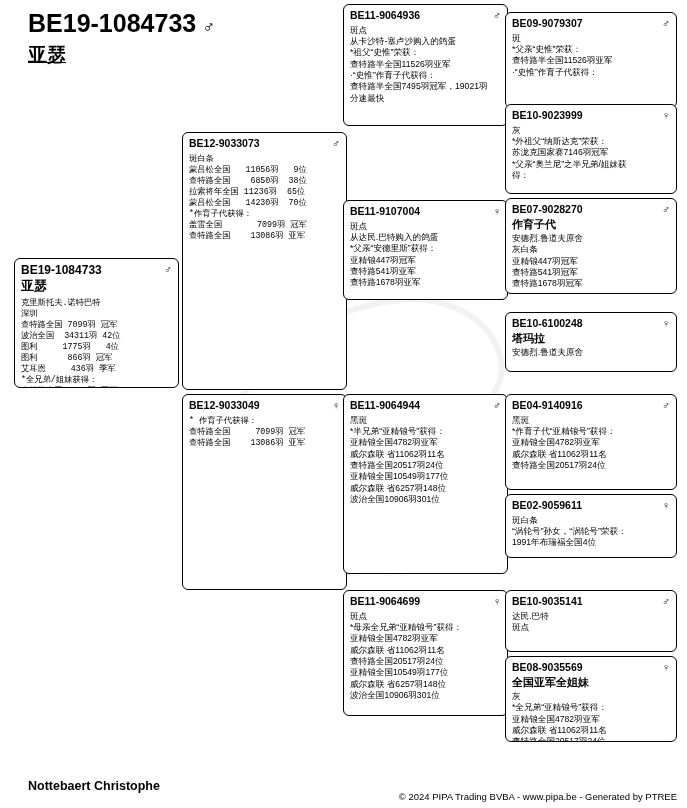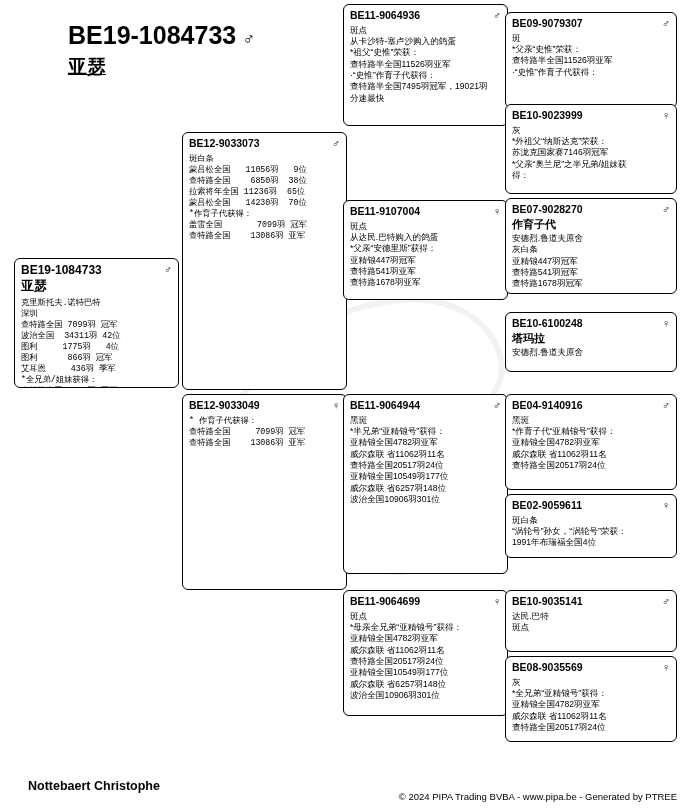--- a/index.html
+++ b/index.html
@@ -20,23 +20,22 @@
     width: 420px;
     height: 420px;
     opacity: 0.10;
     pointer-events: none;
     z-index: 0;
   }
   .watermark svg { width: 100%; height: 100%; }
 
   .title-block {
     position: absolute;
-    left: 28px; top: 22px;
+    left: 28px; top: 10px;
     z-index: 3;
-    margin-left: 40px;
   }
   .title-main {
     font-size: 25px;
     font-weight: bold;
     letter-spacing: 0px;
     line-height: 1.1;
   }
   .title-sex { font-size: 17px; font-weight: bold; margin-left: 6px; }
   .title-sub {
     font-size: 19px;
@@ -304,20 +303,21 @@
   </div>
   <div class="card-body">达民.巴特
 斑点</div>
 </div>
 
 <div class="card" style="left:505px; top:656px; width:172px; height:86px;">
   <div class="card-head">
     <span class="card-id">BE08-9035569</span>
     <span class="sex">♀</span>
   </div>
+  <div class="card-name">全国亚军全姐妹</div>
   <div class="card-body">灰
 *全兄弟“亚精锒号”获得：
 亚精锒全国4782羽亚军
 威尔森联 省11062羽11名
 查特路全国20517羽24位</div>
 </div>
 
 <div class="footer">
   <div class="footer-name">Nottebaert Christophe</div>
 </div>

